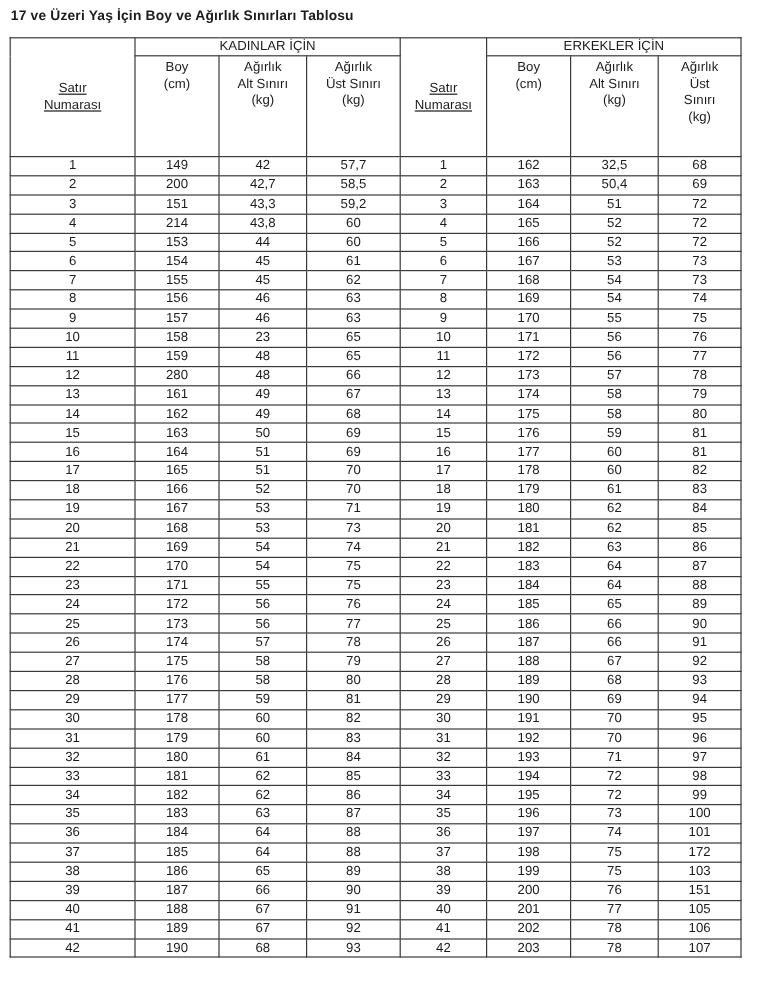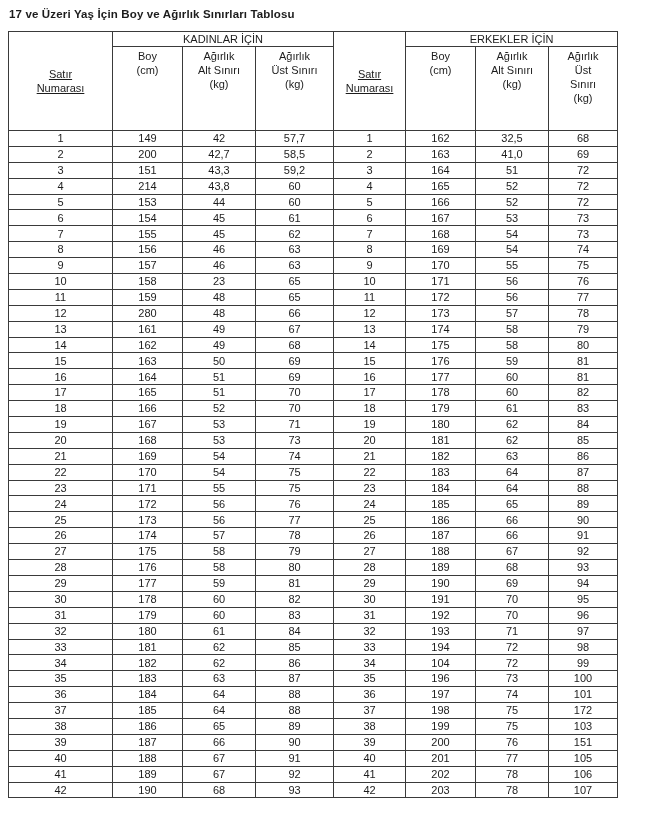--- a/index.html
+++ b/index.html
@@ -115,21 +115,21 @@
           <td>32,5</td>
           <td>68</td>
         </tr>
         <tr>
           <td>2</td>
           <td>200</td>
           <td>42,7</td>
           <td>58,5</td>
           <td>2</td>
           <td>163</td>
-          <td>41,0</td>
+          <td>50,4</td>
           <td>69</td>
         </tr>
         <tr>
           <td>3</td>
           <td>151</td>
           <td>43,3</td>
           <td>59,2</td>
           <td>3</td>
           <td>164</td>
           <td>51</td>
@@ -434,21 +434,21 @@
           <td>194</td>
           <td>72</td>
           <td>98</td>
         </tr>
         <tr>
           <td>34</td>
           <td>182</td>
           <td>62</td>
           <td>86</td>
           <td>34</td>
-          <td>104</td>
+          <td>195</td>
           <td>72</td>
           <td>99</td>
         </tr>
         <tr>
           <td>35</td>
           <td>183</td>
           <td>63</td>
           <td>87</td>
           <td>35</td>
           <td>196</td>

